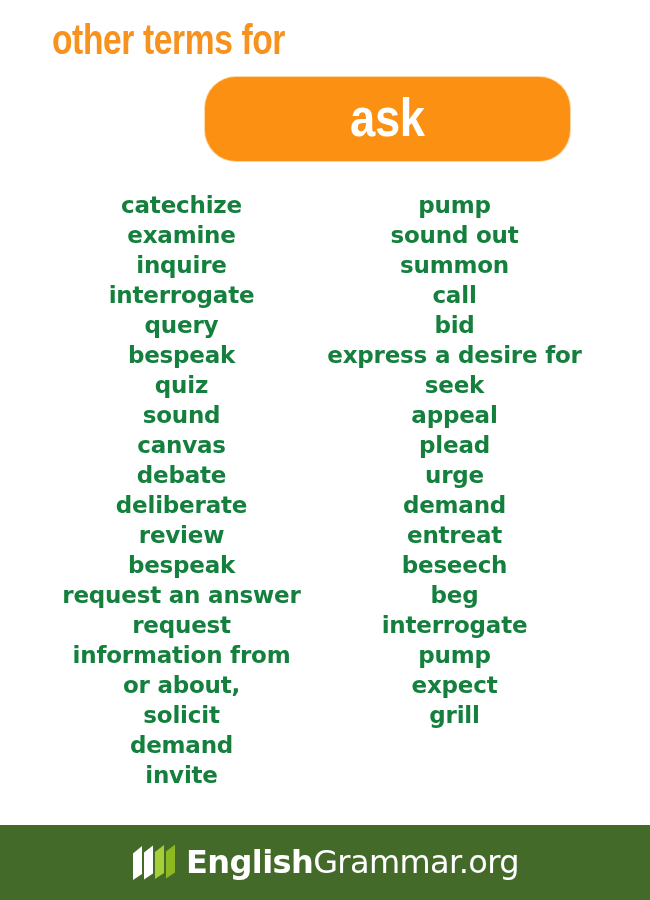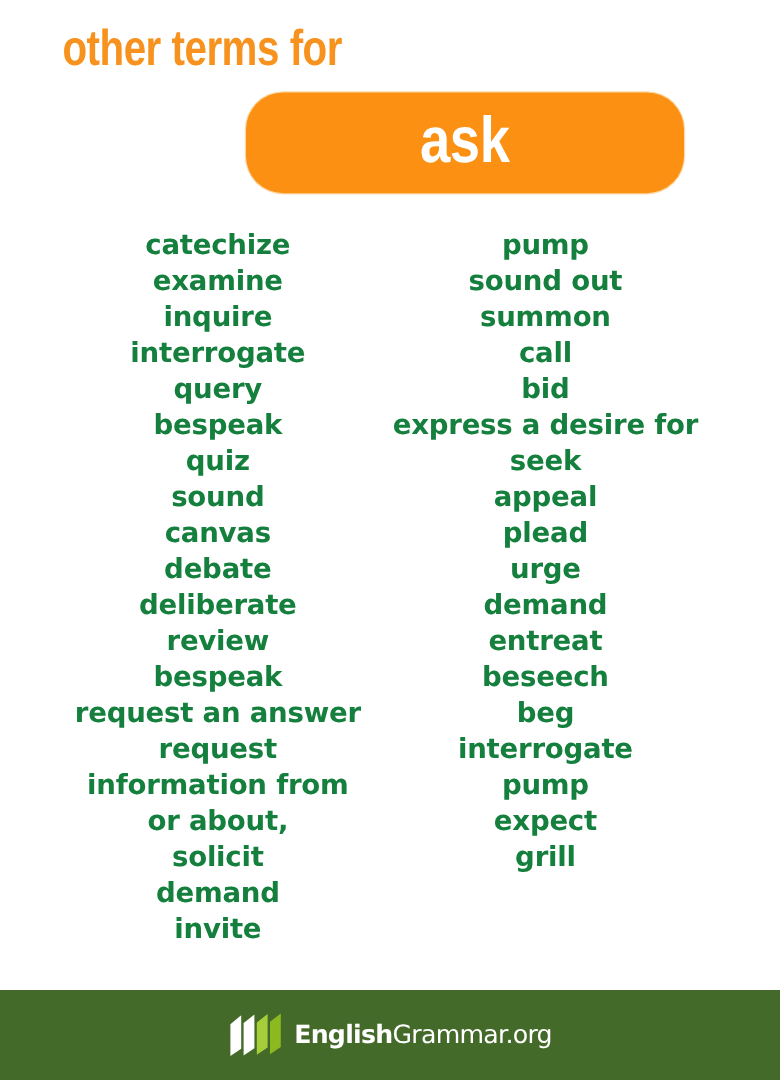--- a/index.html
+++ b/index.html
@@ -107,21 +107,21 @@
     align-items: center;
     gap: 9px;
   }
   .logo-icon {
     width: 46px;
     height: 38px;
     display: block;
   }
   .logo-text {
     font-family: "DejaVu Sans", sans-serif;
-    font-size: 21px;
+    font-size: 32px;
     line-height: 31px;
     color: #ffffff;
     white-space: nowrap;
     letter-spacing: -0.6px;
   }
   .logo-text .bold { font-weight: bold; }
   .logo-text .light { font-weight: normal; }
 </style>
 </head>
 <body>

